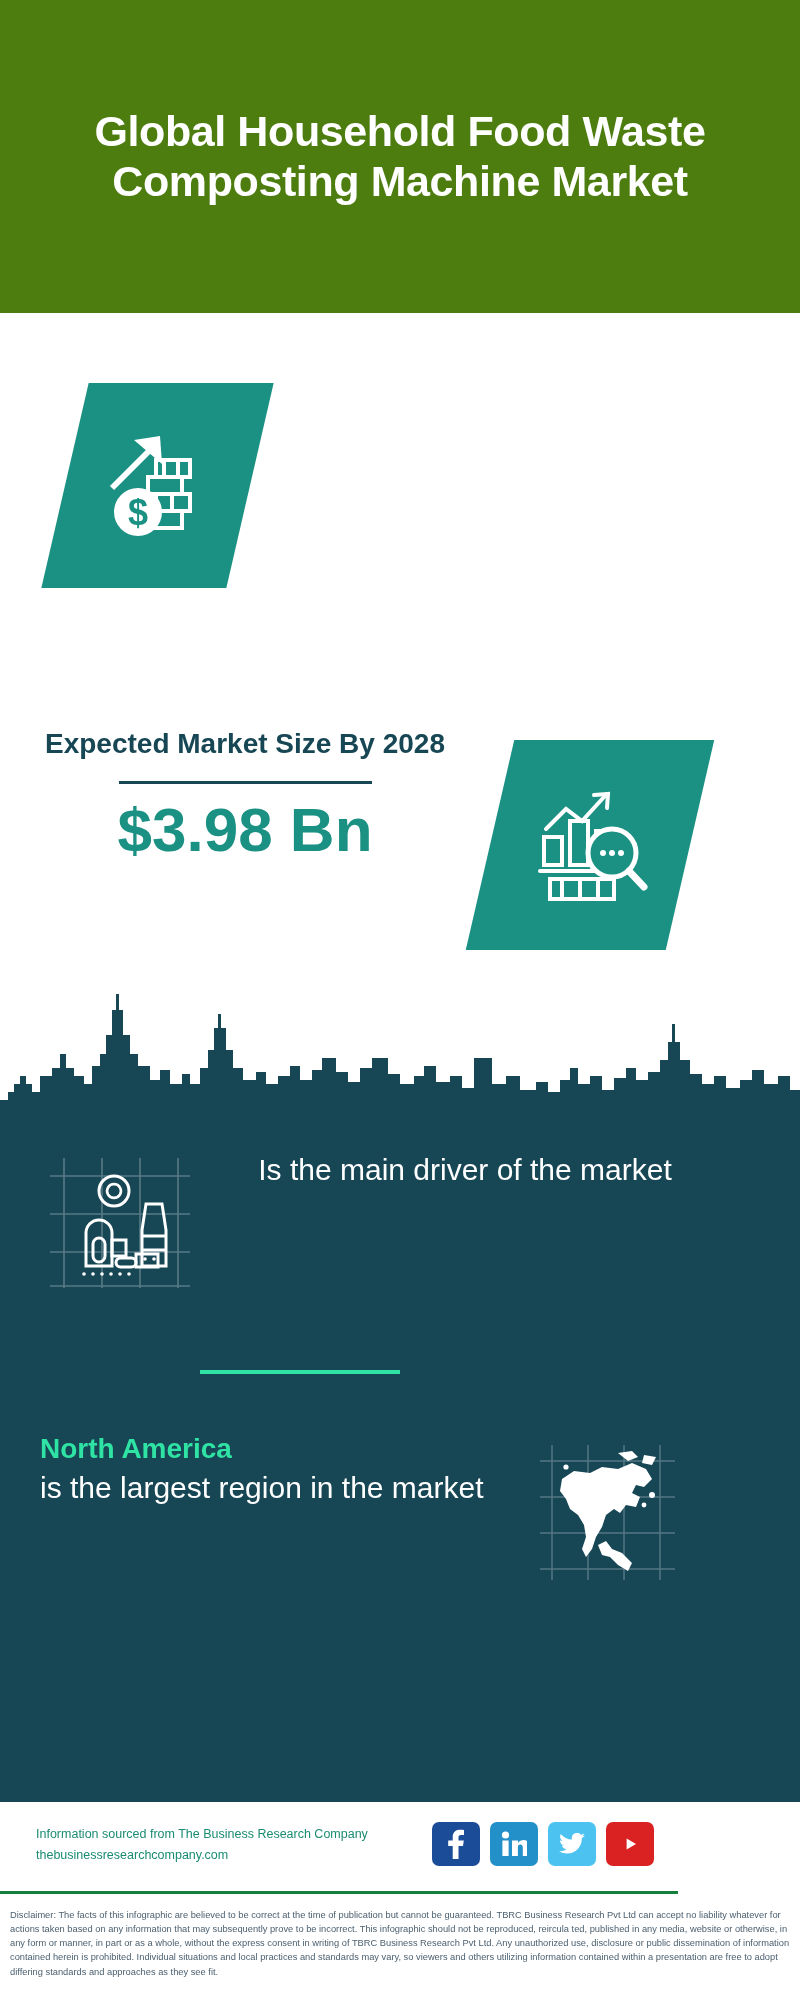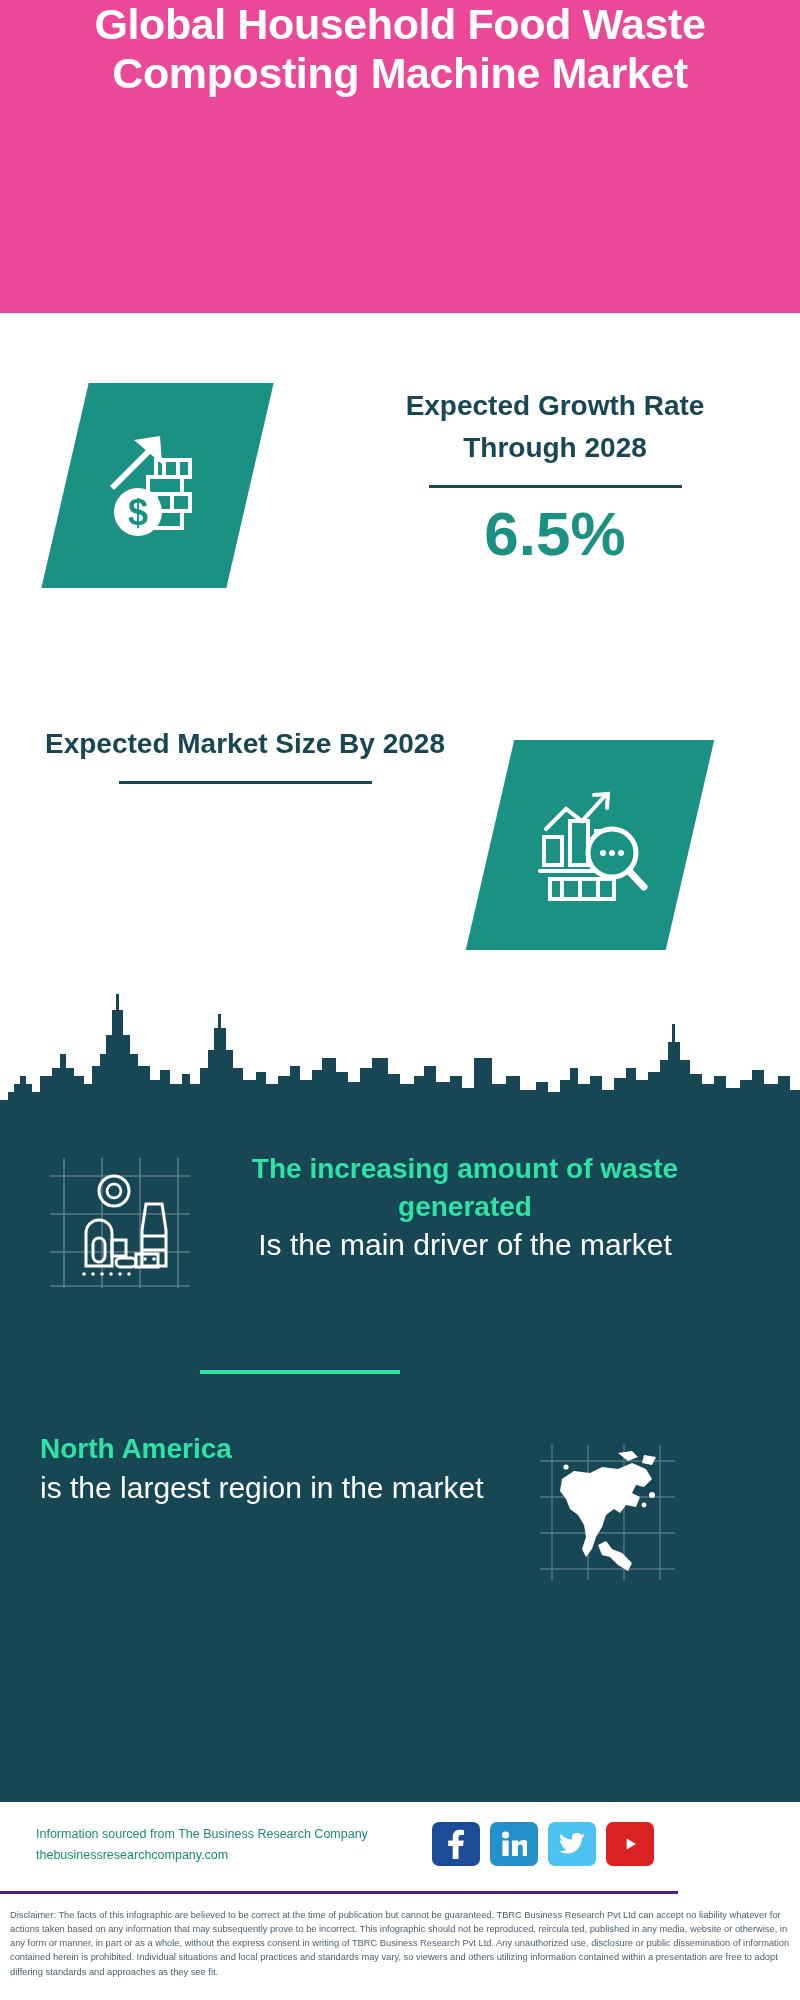--- a/index.html
+++ b/index.html
@@ -9,22 +9,22 @@
     background:#ffffff;
     width:800px;
     height:2000px;
     overflow:hidden;
   }
   .page { position:relative; width:800px; height:2000px; background:#ffffff; }
 
   
   .header {
     position:absolute; left:0; top:0; width:800px; height:313px;
-    background:#ec4899;
-    display:flex; align-items:flex-start; justify-content:center;
+    background:#4d7c0f;
+    display:flex; align-items:center; justify-content:center;
   }
   .header-title {
     color:#ffffff; font-weight:bold; font-size:43px; line-height:1.14;
     text-align:center; letter-spacing:-0.4px; padding:0 24px;
   }
 
   
   .stat1 { position:absolute; left:0; top:313px; width:800px; height:282px; }
   .para-left {
     position:absolute; left:65px; top:70px; width:185px; height:205px;
@@ -74,21 +74,21 @@
     background:#2EE3A4;
   }
 
   .region-block { position:absolute; left:0; top:450px; width:800px; }
   .region-text { position:absolute; left:40px; top:0; width:450px; text-align:left; }
   .region-icon { position:absolute; left:540px; top:15px; width:135px; height:135px; }
 
   
   .sourcebar {
     position:absolute; left:0; top:1802px; width:678px; height:92px;
-    background:#ffffff; border-bottom:3px solid #4c1d95;
+    background:#ffffff; border-bottom:3px solid #15803d;
   }
   .source-text { position:absolute; left:36px; top:22px; }
   .source-line { color:#1A8C72; font-size:12.5px; line-height:1.7; }
   .socials { position:absolute; right:24px; top:20px; display:flex; gap:10px; }
   .sicon {
     width:48px; height:44px; border-radius:7px;
     display:flex; align-items:center; justify-content:center;
     color:#ffffff; font-weight:bold;
   }
   .s-fb { background:#1B4C97; }
@@ -130,31 +130,27 @@
             <line x1="66" y1="34" x2="66" y2="51"></line>
             <line x1="80" y1="34" x2="80" y2="51"></line>
             <line x1="58" y1="68" x2="58" y2="85"></line>
             <line x1="74" y1="68" x2="74" y2="85"></line>
           </g>
           <circle cx="40" cy="86" r="24" fill="#ffffff"></circle>
           <text x="40" y="99" font-family="Liberation Sans, sans-serif" font-size="36" font-weight="bold" fill="#1A9183" text-anchor="middle">$</text>
         </svg>
       </div>
     </div>
-    <div class="stat1-text">
-      <div class="stat-label">Expected Growth Rate Through 2028</div>
-      <div class="rule"></div>
-      <div class="stat-value">6.5%</div>
-    </div>
   </div>
 
   <div class="stat2">
     <div class="stat2-text">
       <div class="stat-label">Expected Market Size By 2028</div>
       <div class="rule"></div>
+      <div class="stat-value">$3.98 Bn</div>
     </div>
     <div class="para-right">
       <div class="para-inner">
         <svg width="125" height="125" viewBox="0 0 125 125">
           <g fill="none" stroke="#ffffff" stroke-width="4" stroke-linecap="round">
             <polyline points="18,46 38,26 54,38 76,14"></polyline>
             <polyline points="66,12 80,11 79,25"></polyline>
             <rect x="16" y="54" width="18" height="28"></rect>
             <rect x="42" y="38" width="18" height="44"></rect>
             <rect x="68" y="48" width="18" height="34"></rect>
@@ -240,21 +236,20 @@
             <circle cx="52" cy="116" r="1.8"></circle>
               <circle cx="61" cy="116" r="1.8"></circle>
             <circle cx="70" cy="116" r="1.8"></circle>
               <circle cx="79" cy="116" r="1.8"></circle>
             <circle cx="95" cy="101" r="1.8"></circle>
               <circle cx="104" cy="101" r="1.8"></circle>
           </g>
         </svg>
       </div>
       <div class="driver-text">
-        <div class="accent-bold">The increasing amount of waste generated</div>
         <div class="white-reg">Is the main driver of the market</div>
       </div>
     </div>
 
     <div class="divider-green"></div>
 
     <div class="region-block">
       <div class="region-text">
         <div class="accent-bold">North America</div>
         <div class="white-reg">is the largest region in the market</div>

